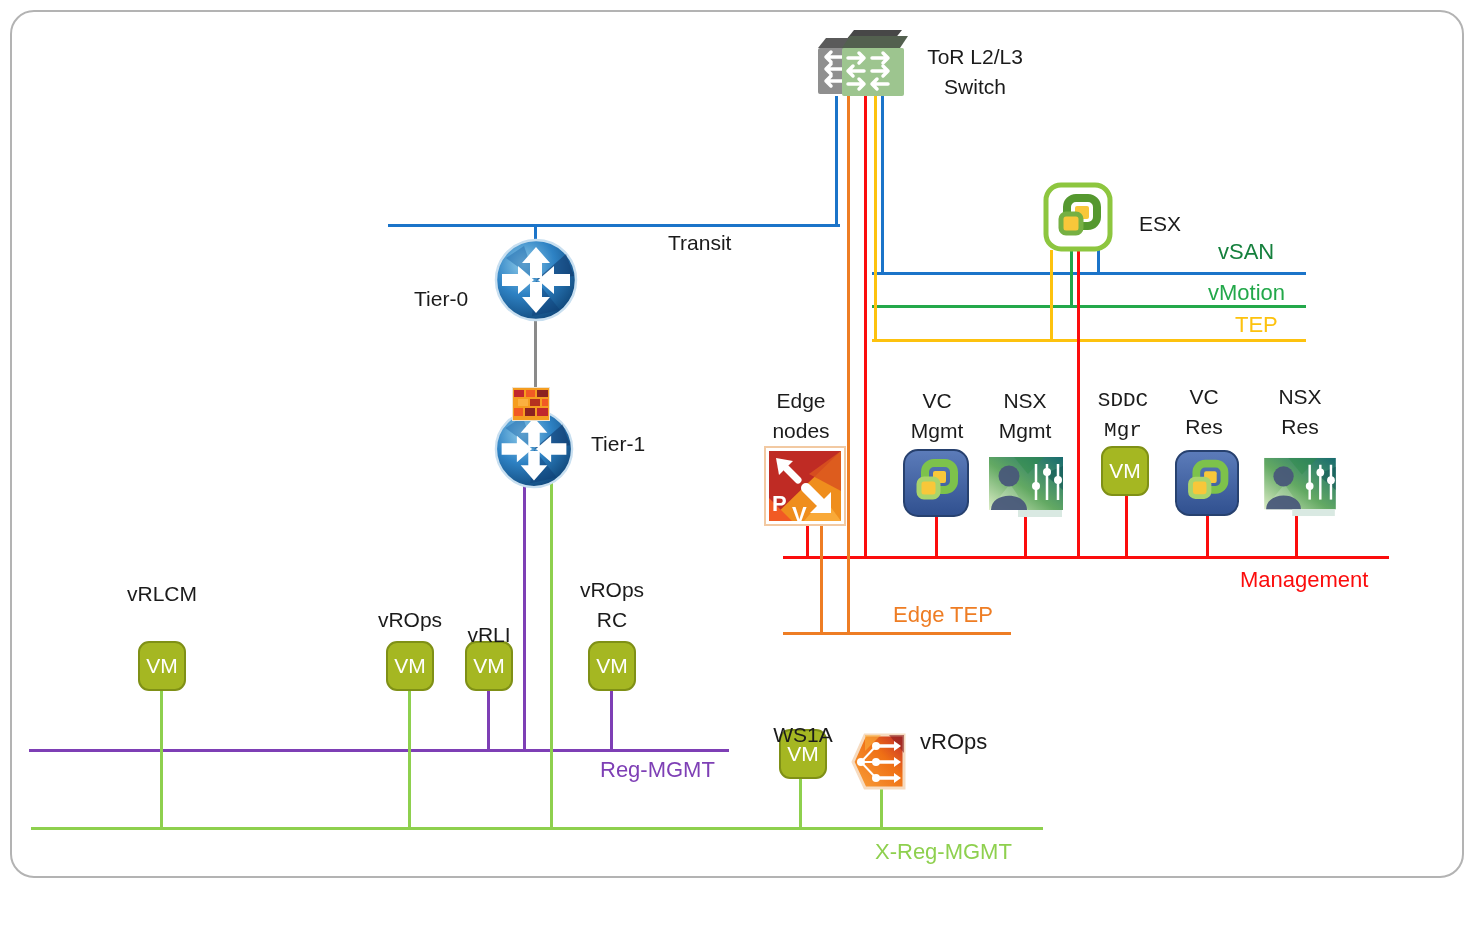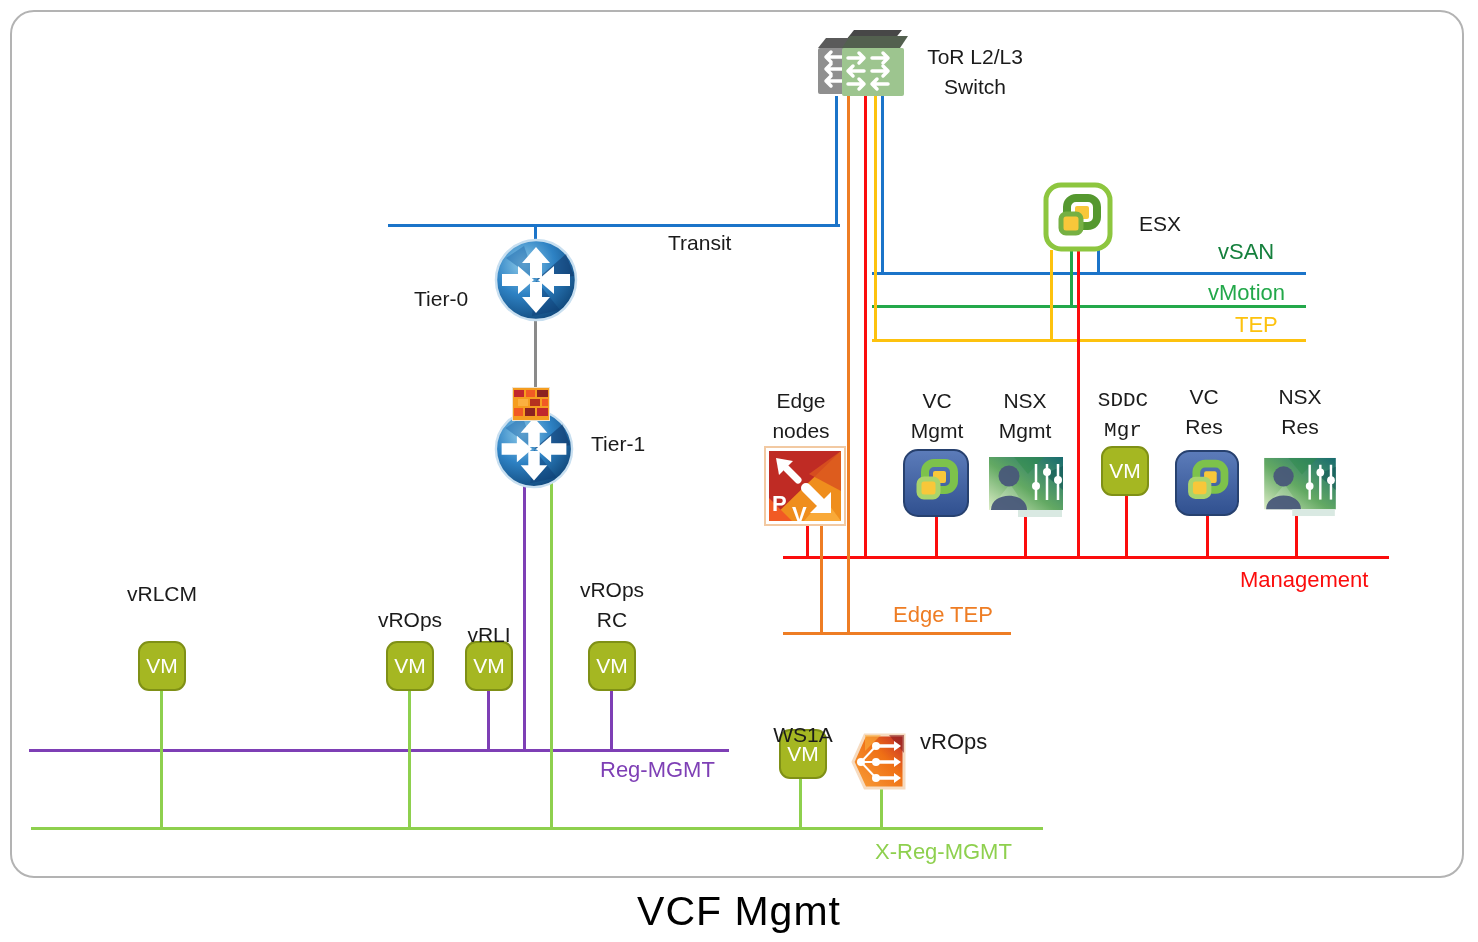--- a/index.html
+++ b/index.html
@@ -367,15 +367,14 @@
   <div class="lbl" style="left:920px;top:727px;font-size:22px;">vROps</div>
 
   <div class="netlbl" style="left: 1218px; top: 240px; color: #15803d;">vSAN</div>
   <div class="netlbl" style="left: 1208px; top: 281px; color: rgb(35, 168, 74);">vMotion</div>
   <div class="netlbl" style="left: 1235px; top: 313px; color: rgb(253, 194, 14);">TEP</div>
   <div class="netlbl" style="left: 1240px; top: 568px; color: rgb(251, 12, 12);">Management</div>
   <div class="netlbl" style="left: 893px; top: 603px; color: rgb(238, 125, 36);">Edge TEP</div>
   <div class="netlbl" style="left: 600px; top: 758px; color: rgb(126, 63, 181);">Reg-MGMT</div>
   <div class="netlbl" style="left: 875px; top: 840px; color: rgb(142, 208, 78);">X-Reg-MGMT</div>
 
-  <div class="title">VCF Mgmt</div>
 
 </div>
 
 </body></html>

